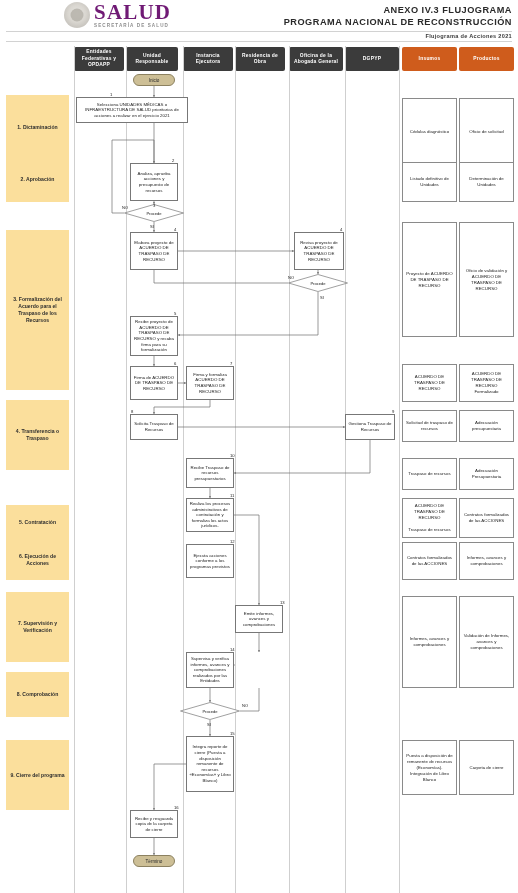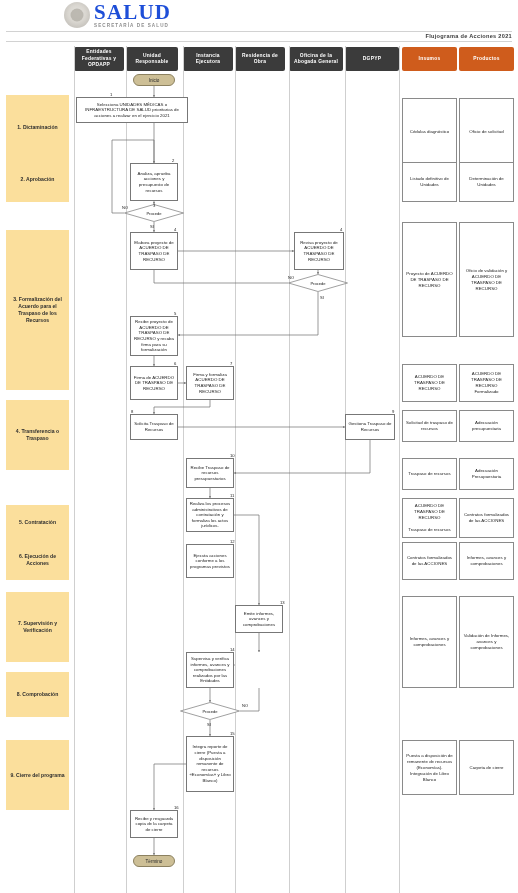--- a/index.html
+++ b/index.html
@@ -37,21 +37,21 @@
     width: 13px; height: 13px; border-radius: 50%;
     background: #b5b1a9;
     opacity: .85;
   }
   #salud-text { line-height: 1; }
   #salud-main {
     font-family: "Liberation Serif", serif;
     font-weight: bold;
     font-size: 21px;
     letter-spacing: 1.2px;
-    color: #1d4ed8;
+    color: #701a75;
   }
   #salud-sub {
     font-size: 4.6px;
     letter-spacing: 1.1px;
     color: #8d8d8d;
     font-weight: bold;
     margin-top: 1px;
   }
   #title-block {
     position: absolute; right: 6px; top: 4px;
@@ -180,20 +180,24 @@
 
 <div id="page">
 
   <div id="header">
     <div id="logo-wrap">
       <div id="eagle"></div>
       <div id="salud-text">
         <div id="salud-main">SALUD</div>
         <div id="salud-sub">SECRETARÍA DE SALUD</div>
       </div>
+    </div>
+    <div id="title-block">
+      <div>ANEXO IV.3 FLUJOGRAMA</div>
+      <div>PROGRAMA NACIONAL DE RECONSTRUCCIÓN</div>
     </div>
   </div>
   <div id="hr-top"></div>
   <div id="subtitle">Flujograma de Acciones 2021</div>
   <div id="hr-sub"></div>
 
   <div id="stages-layer">
       <div class="stage" style="top: 95px; height: 65px;">1. Dictaminación</div>
       <div class="stage" style="top: 157px; height: 45px;">2. Aprobación</div>
       <div class="stage" style="top: 230px; height: 160px;">3. Formalización del Acuerdo para el Traspaso de los Recursos</div>

